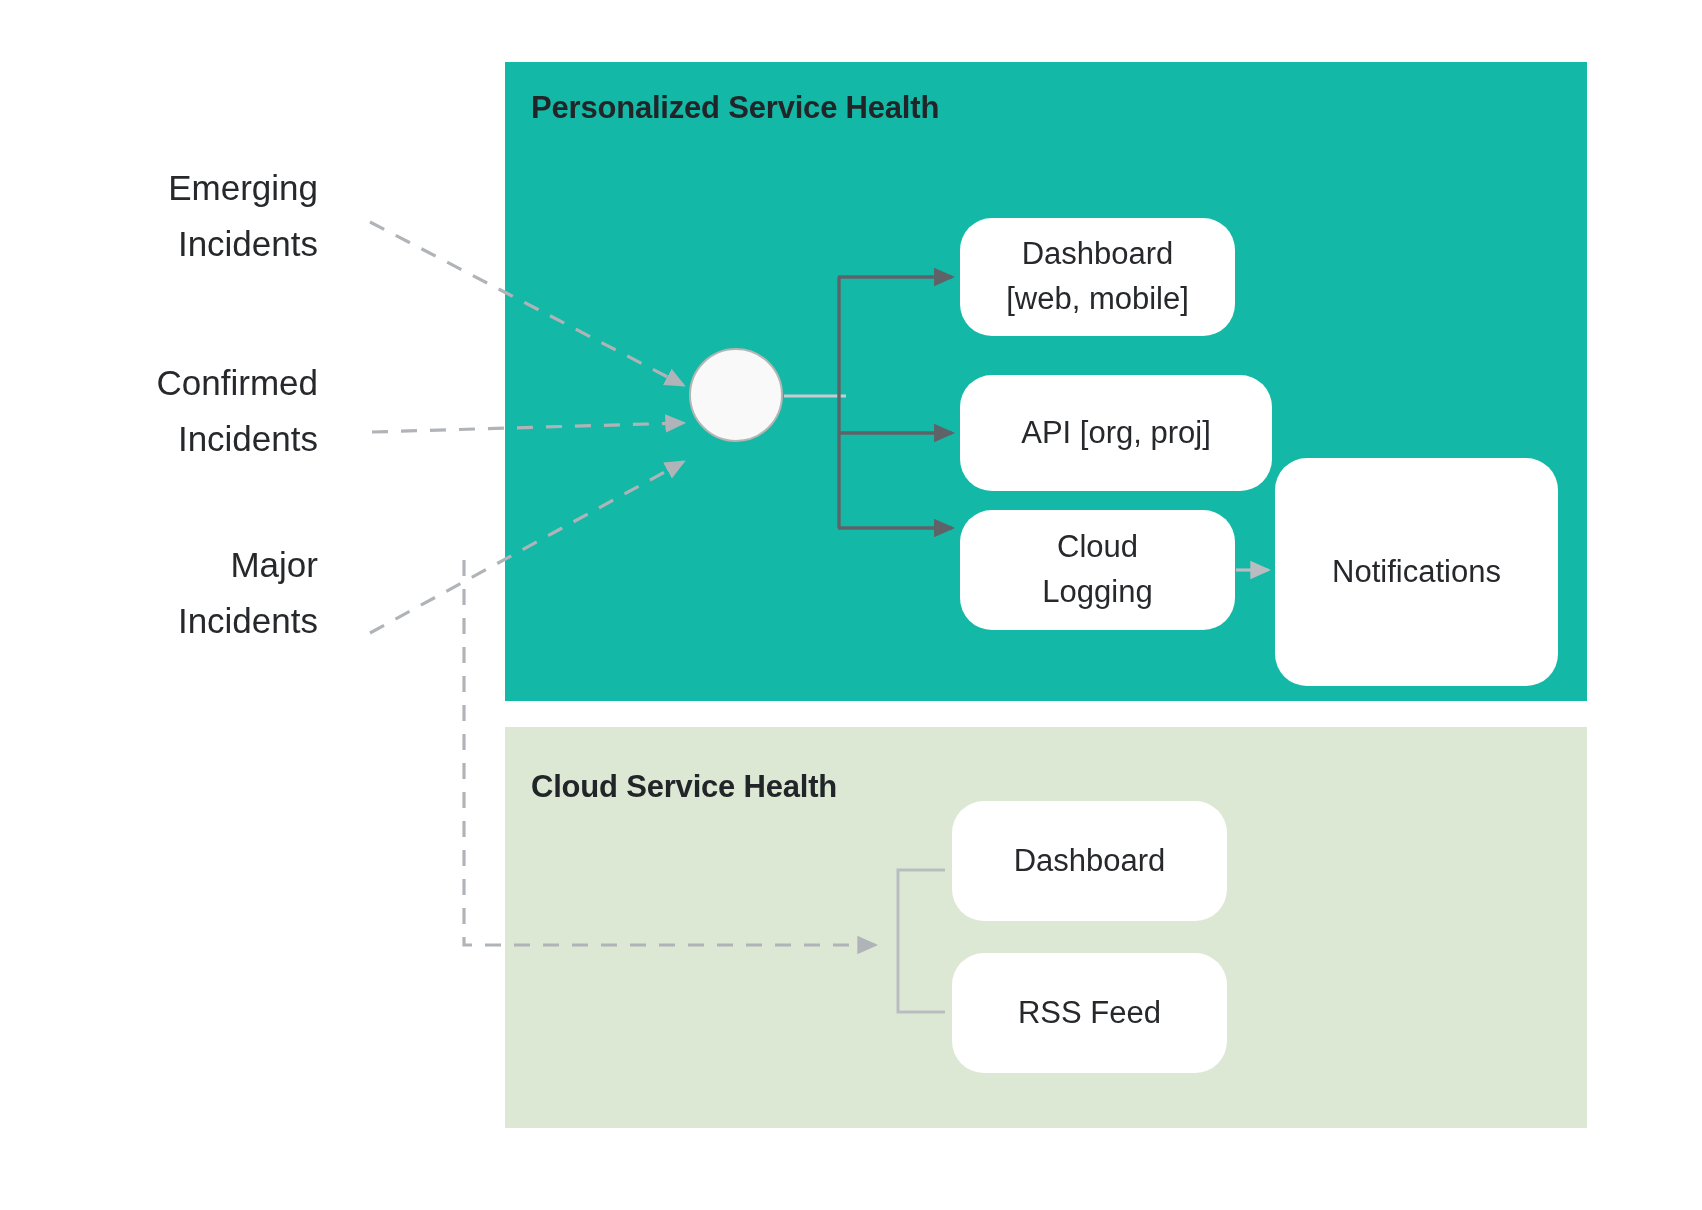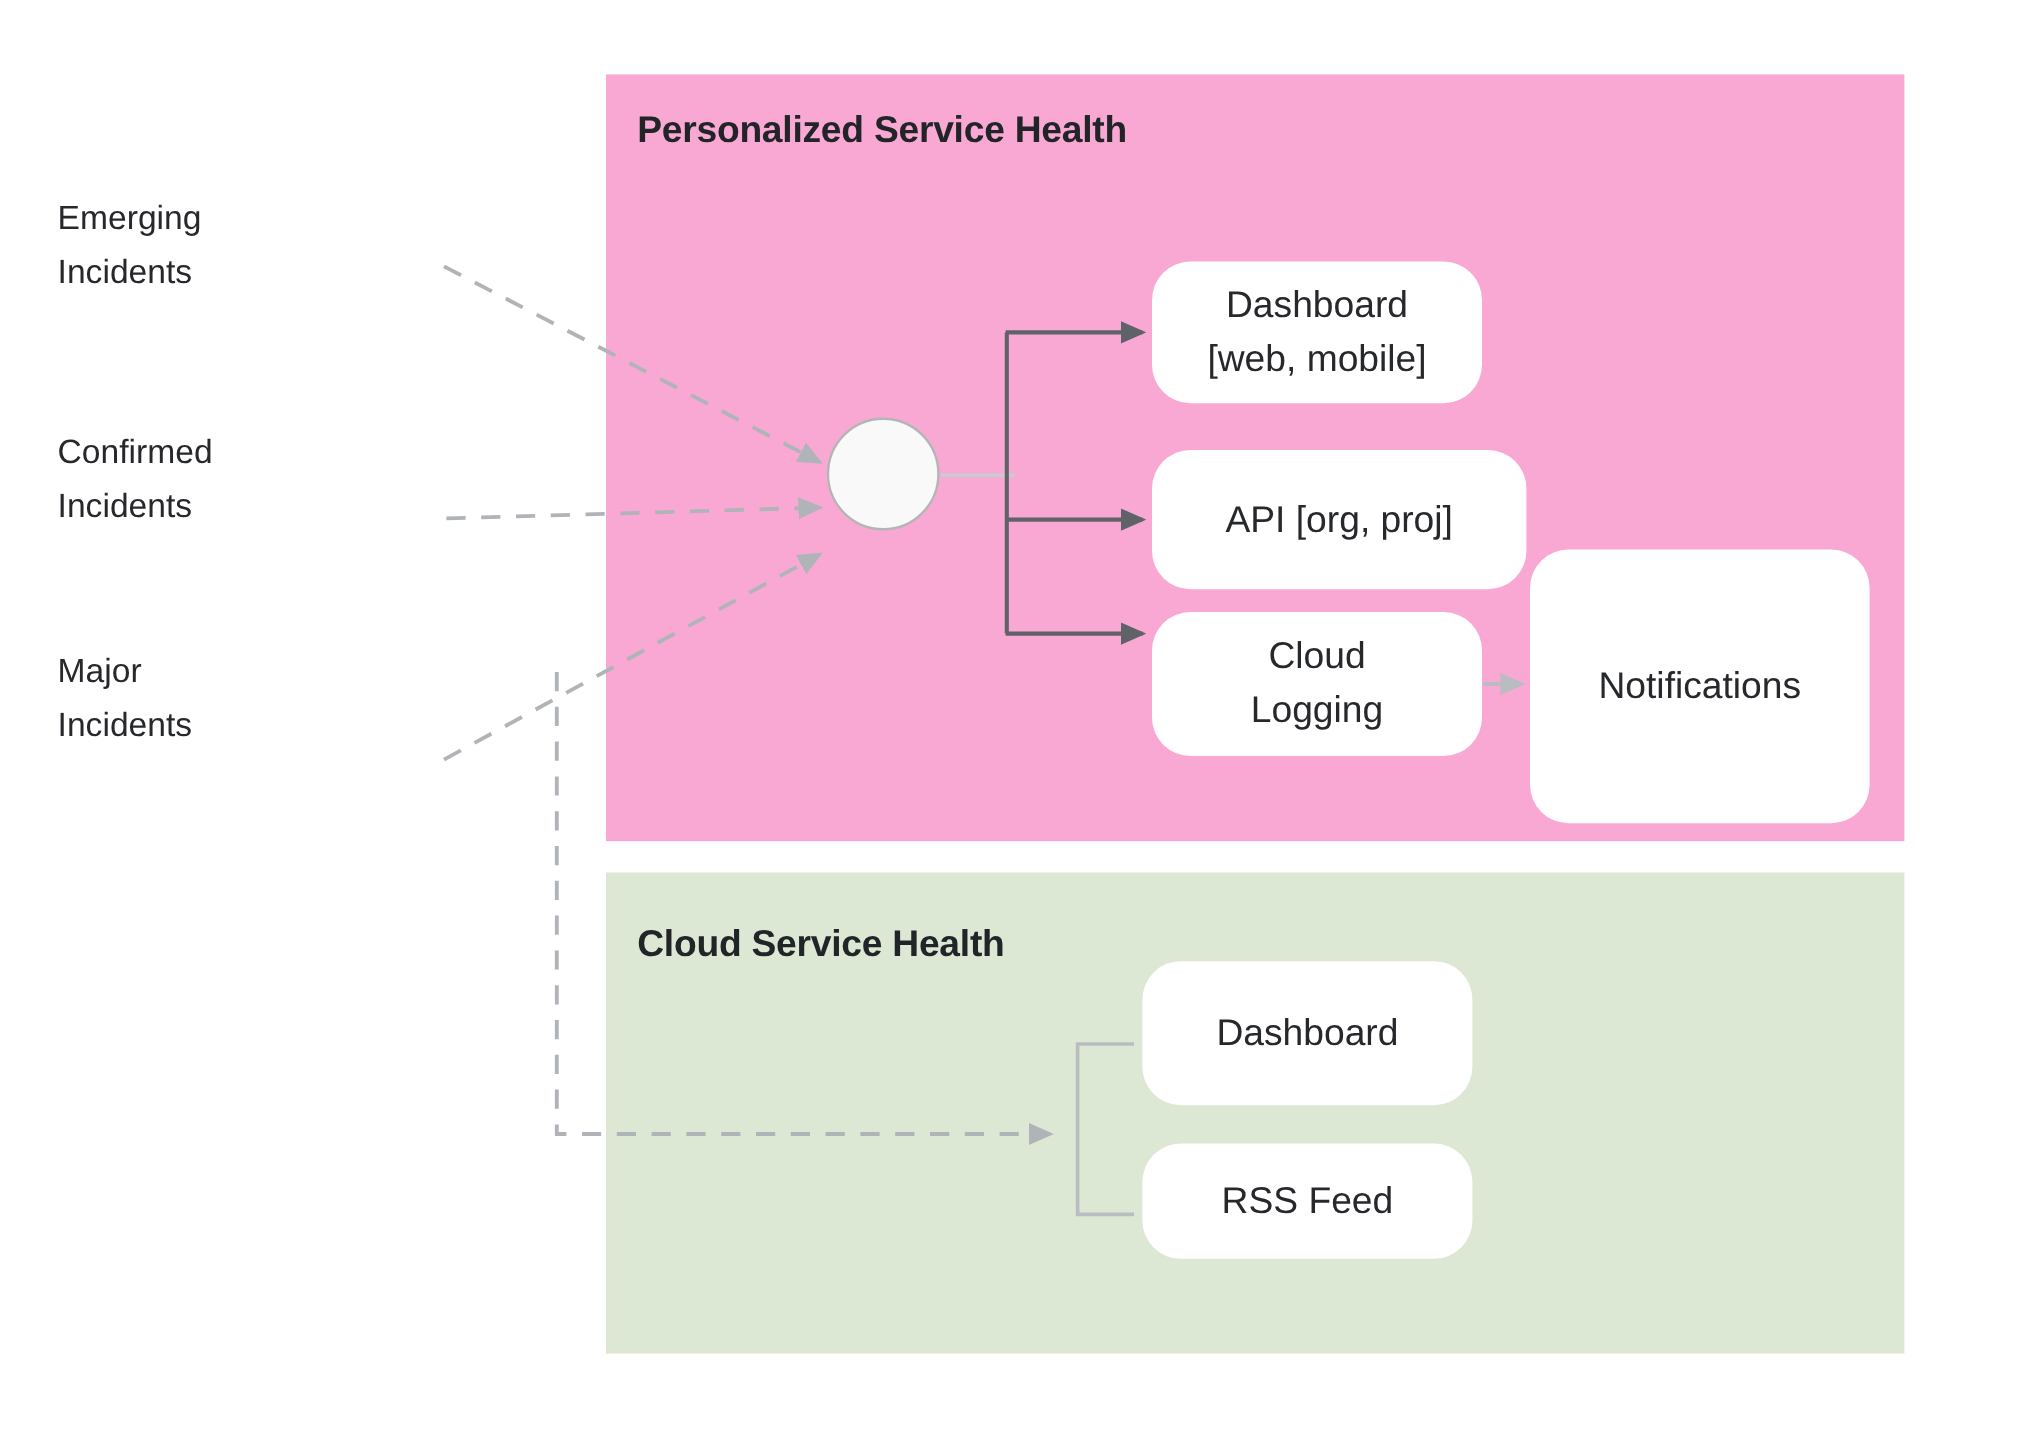--- a/index.html
+++ b/index.html
@@ -23,21 +23,21 @@
   
   .panel {
     position: absolute;
     box-sizing: border-box;
   }
   #panel-psh {
     left: 505px;
     top: 62px;
     width: 1082px;
     height: 639px;
-    background: #f9a8d4;
+    background: #14b8a6;
   }
   #panel-csh {
     left: 505px;
     top: 727px;
     width: 1082px;
     height: 401px;
     background: #dce8d4;
   }
   .panel-title {
     position: absolute;
@@ -47,24 +47,24 @@
     color: #222528;
     letter-spacing: -0.2px;
     white-space: nowrap;
   }
   #panel-psh .panel-title { top: 28px; }
   #panel-csh .panel-title { top: 42px; }
 
   
   .source-label {
     position: absolute;
-    font-size: 28px;
+    font-size: 35px;
     line-height: 1.6;
     color: #26282b;
-    text-align: left;
+    text-align: right;
     white-space: pre-line;
     font-weight: 400;
   }
   #label-emerging { left: 48px; top: 160px; width: 270px; }
   #label-confirmed { left: 48px; top: 355px; width: 270px; }
   #label-major    { left: 48px; top: 537px; width: 270px; }
 
   
   #hub-node {
     position: absolute;
@@ -97,21 +97,21 @@
   #box-api           { left: 960px; top: 375px; width: 312px; height: 116px; }
   #box-cloud-logging { left: 960px; top: 510px; width: 275px; height: 120px; }
   #box-notifications {
     left: 1275px; top: 458px; width: 283px; height: 228px;
     font-size: 30px; line-height: 1.33;
   }
   #box-notifications .notif-title { font-size: 31px; display: block; }
   #box-notifications .notif-sub { font-size: 29px; display: block; }
 
   #box-csh-dashboard { left: 952px; top: 801px; width: 275px; height: 120px; }
-  #box-rss-feed      { left: 952px; top: 953px; width: 275px; height: 96px; }
+  #box-rss-feed      { left: 952px; top: 953px; width: 275px; height: 120px; }
 
   
   #connectors {
     position: absolute;
     left: 0; top: 0;
     width: 1702px;
     height: 1210px;
     pointer-events: none;
   }
 </style>

